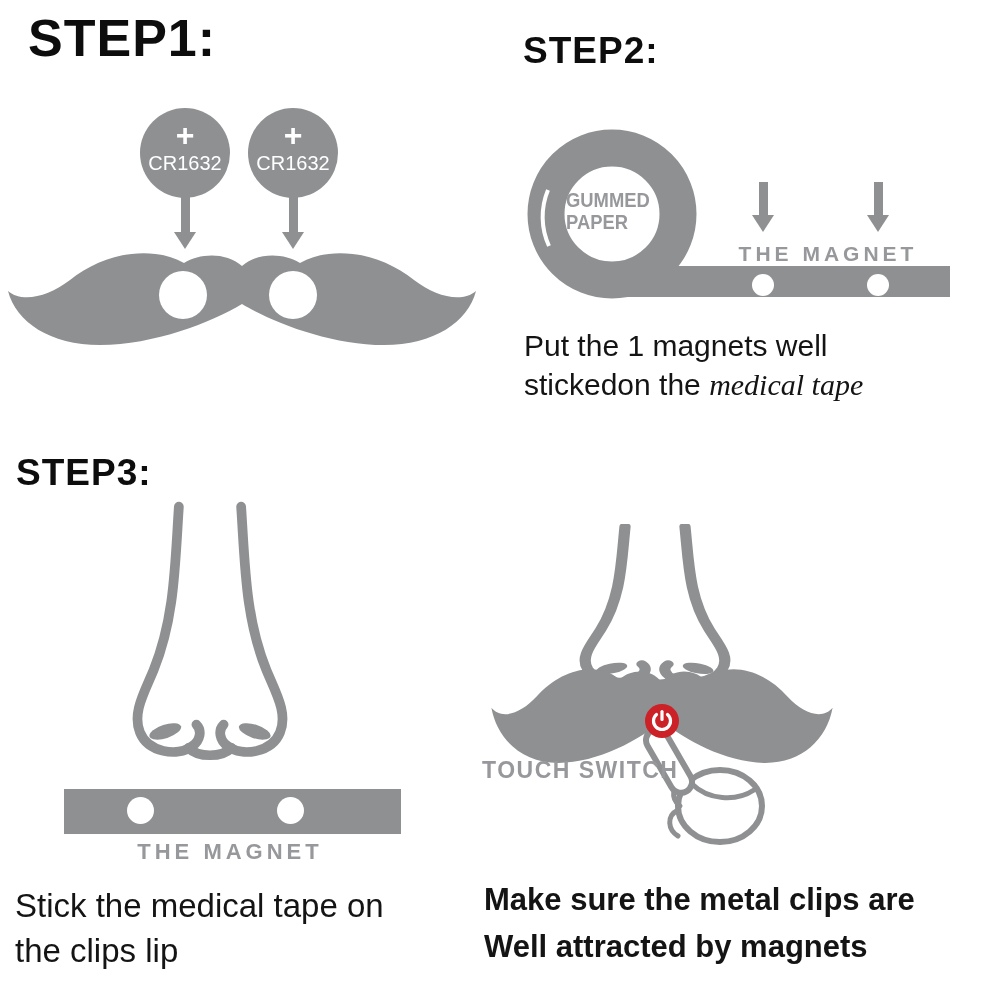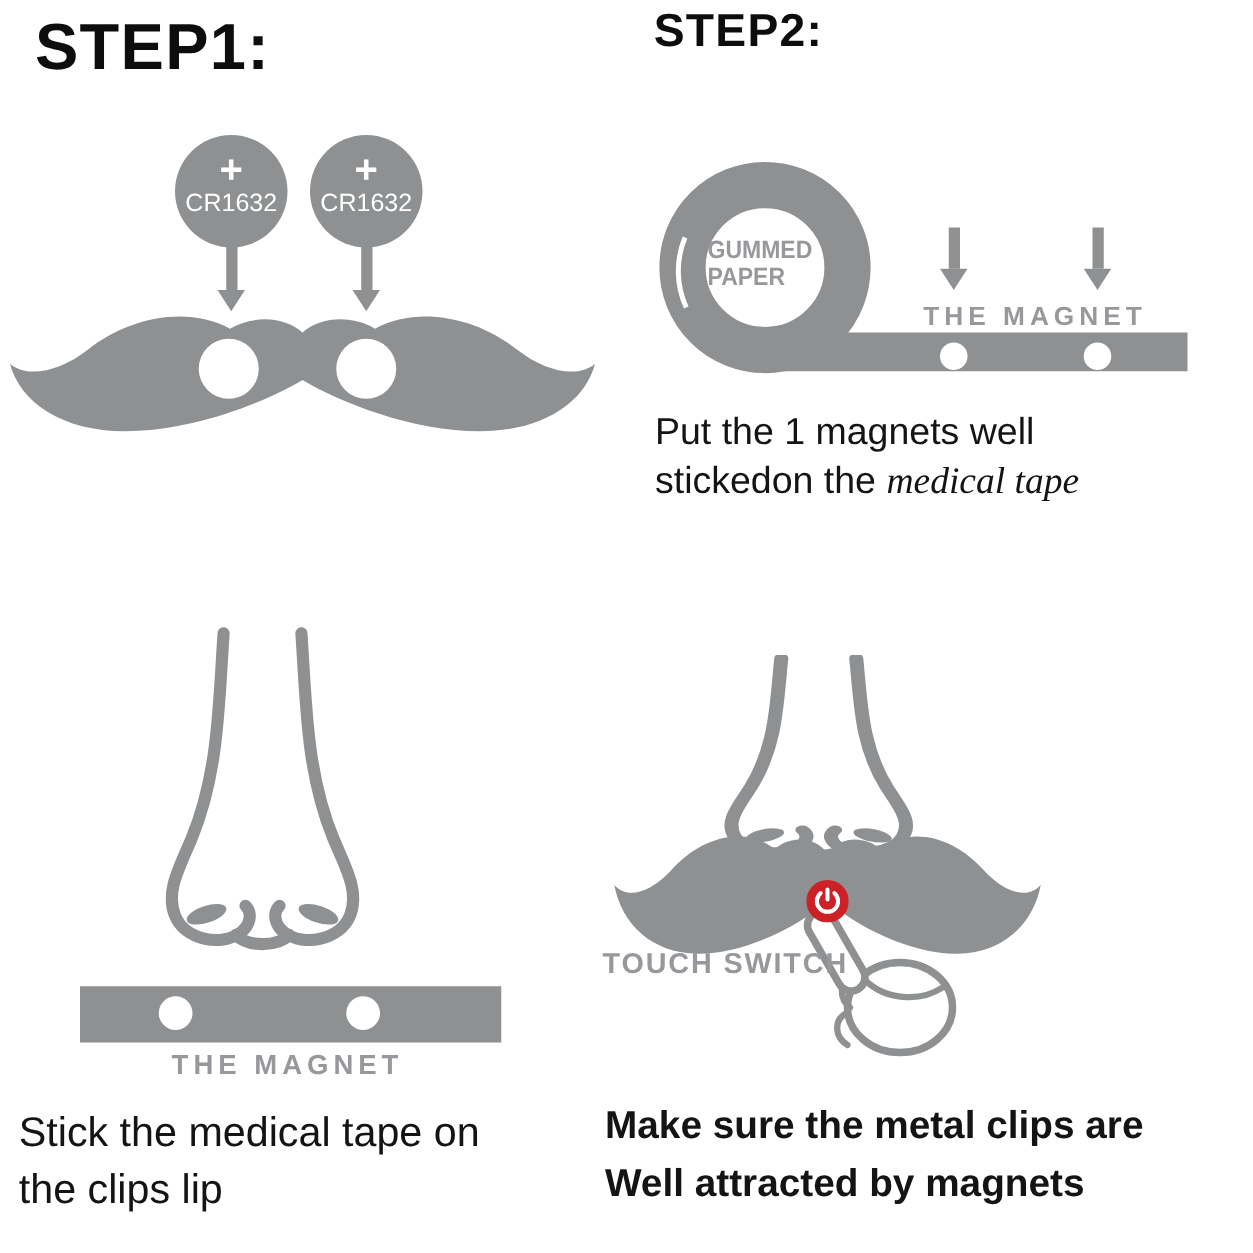--- a/index.html
+++ b/index.html
@@ -45,21 +45,21 @@
   <svg class="abs" style="left:2px;top:250px;" width="480" height="98" viewBox="0 0 480 98" aria-hidden="true">
     <path d="M240,16 C224,2 198,3 182,13 C148,-6 100,4 68,30 C46,47 20,53 6,41
              C14,72 48,95 98,95 C152,95 210,72 240,54
              C270,72 328,95 382,95 C432,95 466,72 474,41
              C460,53 434,47 412,30 C380,4 332,-6 298,13 C282,3 256,2 240,16 Z" fill="#8e9092"></path>
     <circle cx="181" cy="45" r="24" fill="#ffffff"></circle>
     <circle cx="291" cy="45" r="24" fill="#ffffff"></circle>
   </svg>
 
 
-  <div class="abs heading" style="left:523px;top:4px;">STEP2:</div>
+  <div class="abs heading" style="left:523px;top:30px;">STEP2:</div>
 
   <svg class="abs" style="left:526px;top:128px;" width="172" height="172" viewBox="0 0 172 172" aria-hidden="true">
     <circle cx="86" cy="86" r="66" fill="none" stroke="#8e9092" stroke-width="37"></circle>
     <path d="M23,118 A70,70 0 0 1 22,62" stroke="#ffffff" stroke-width="4" fill="none"></path>
   </svg>
   <div class="abs roll-text" style="left:566px;top:189px;width:110px;">
     <div>GUMMED</div>
     <div>PAPER</div>
   </div>
 
@@ -72,20 +72,21 @@
   <div class="abs arrow-shaft" style="left:874px;top:182px;height:33px;"></div>
   <div class="abs arrow-head" style="left:867px;top:215px;"></div>
 
   <div class="abs graylabel magnet-label" style="left:703px;top:242px;width:250px;">THE MAGNET</div>
 
   <div class="abs caption" style="left:524px;top:326px;font-size:30px;font-weight:500;line-height:39px;">
     <div>Put the 1 magnets well</div>
     <div><span>stickedon the </span><span class="em-serif">medical tape</span></div>
   </div>
 
+  <div class="abs heading" style="left:16px;top:452px;">STEP3:</div>
 
   <svg class="abs" style="left:103px;top:500px;" width="214" height="278" viewBox="0 0 220 280" aria-hidden="true">
     <g fill="none" stroke="#8e9092" stroke-width="10" stroke-linecap="round">
       <path d="M78,4 C74,62 74,118 52,172 C42,196 30,216 38,236 C46,256 76,262 92,250 C100,244 102,234 96,228"></path>
       <path d="M142,4 C146,62 146,118 168,172 C178,196 190,216 182,236 C174,256 144,262 128,250 C120,244 118,234 124,228"></path>
       <path d="M88,252 C98,262 122,262 132,252"></path>
     </g>
     <ellipse cx="64" cy="235" rx="17" ry="7" transform="rotate(-18 64 235)" fill="#8e9092"></ellipse>
     <ellipse cx="156" cy="235" rx="17" ry="7" transform="rotate(18 156 235)" fill="#8e9092"></ellipse>
   </svg>

